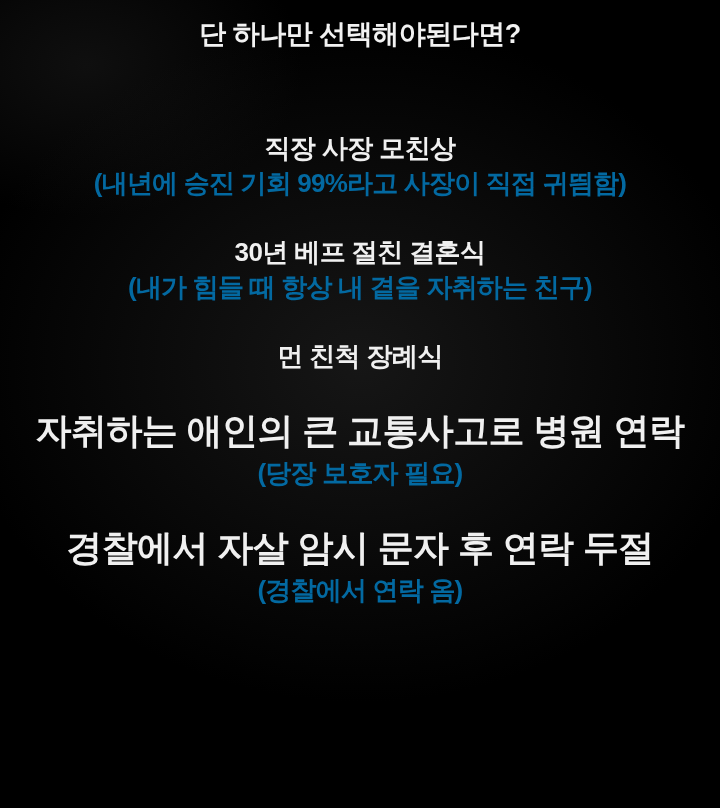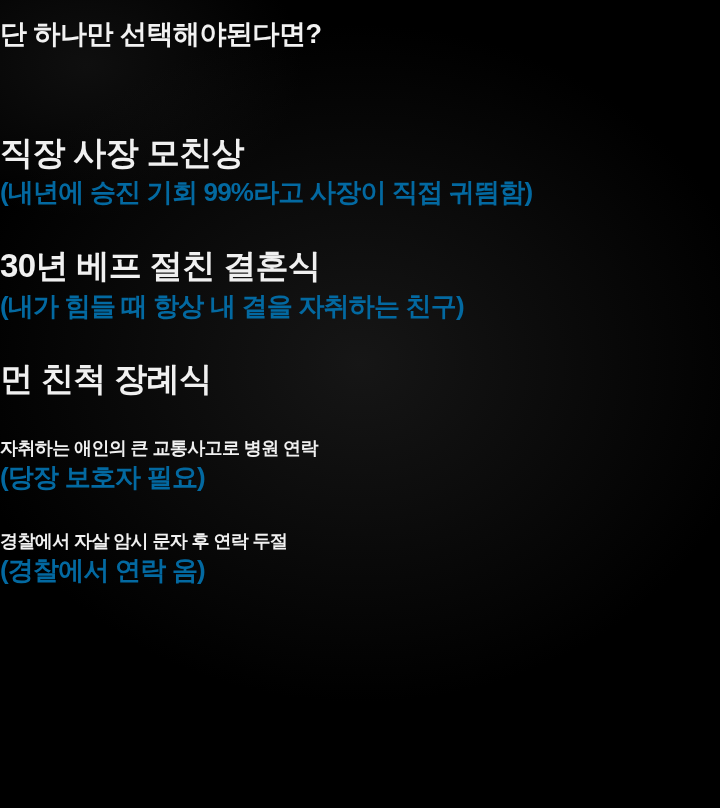--- a/index.html
+++ b/index.html
@@ -30,57 +30,57 @@
     inset: 0;
     background:
       radial-gradient(ellipse 80% 60% at 50% 45%, rgba(40,40,40,0.55) 0%, rgba(0,0,0,0) 70%),
       radial-gradient(ellipse 40% 25% at 12% 8%, rgba(30,30,30,0.5) 0%, rgba(0,0,0,0) 75%);
     pointer-events: none;
   }
   .content {
     position: relative;
     z-index: 2;
     width: 100%;
-    text-align: left;
+    text-align: center;
   }
   .headline {
     margin-top: 16px;
     line-height: 1.38;
     font-size: 27px;
     font-weight: 700;
     letter-spacing: -0.5px;
     color: #f2f2f2;
   }
   .headline .line {
     display: block;
   }
   .spacer {
     height: 78px;
   }
   .block {
     margin-bottom: 34px;
   }
   .block .title {
     display: block;
-    font-size: 33px;
+    font-size: 26px;
     font-weight: 700;
     letter-spacing: -0.6px;
     line-height: 1.34;
     color: #f0f0f0;
   }
   .block .sub {
     display: block;
     font-size: 26px;
     font-weight: 700;
     letter-spacing: -0.8px;
     line-height: 1.34;
     color: #0369a1;
   }
   .block.wide .title {
-    font-size: 18px;
+    font-size: 36px;
   }
 </style>
 </head>
 <body>
 
 <div class="screen">
   <div class="content">
 
     <div class="headline">
       <span class="line">단 하나만 선택해야된다면?</span>

